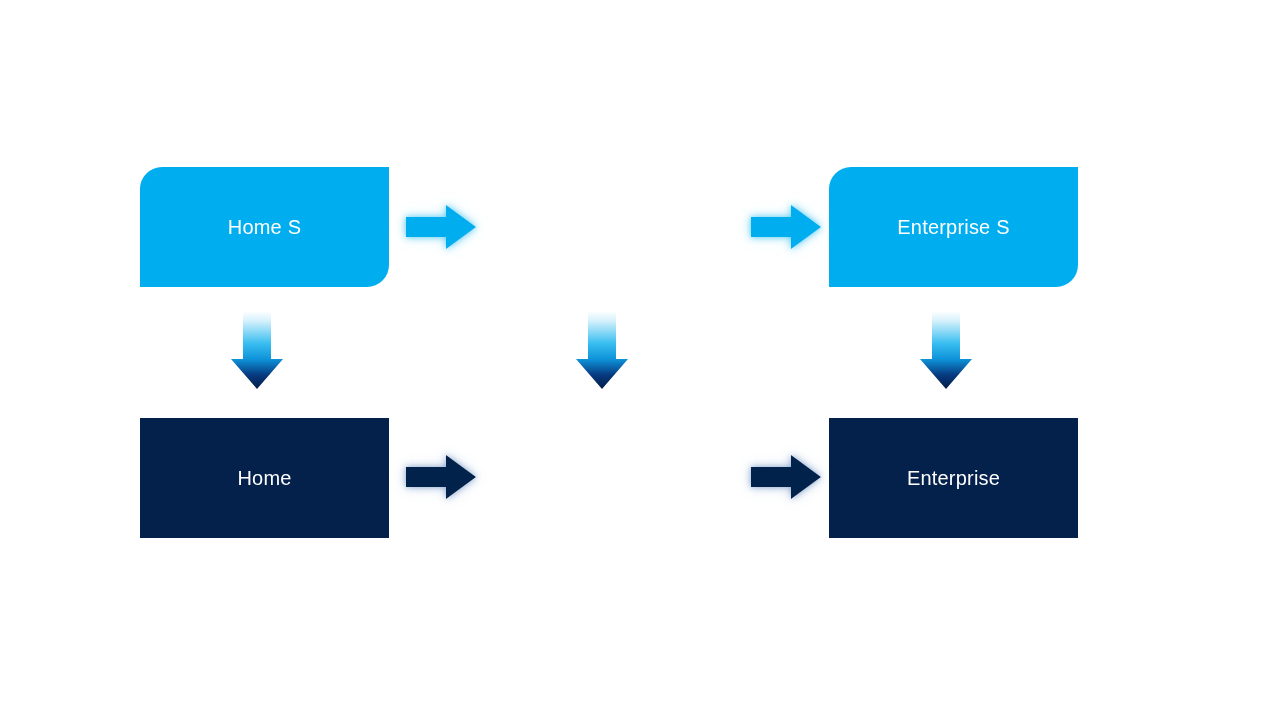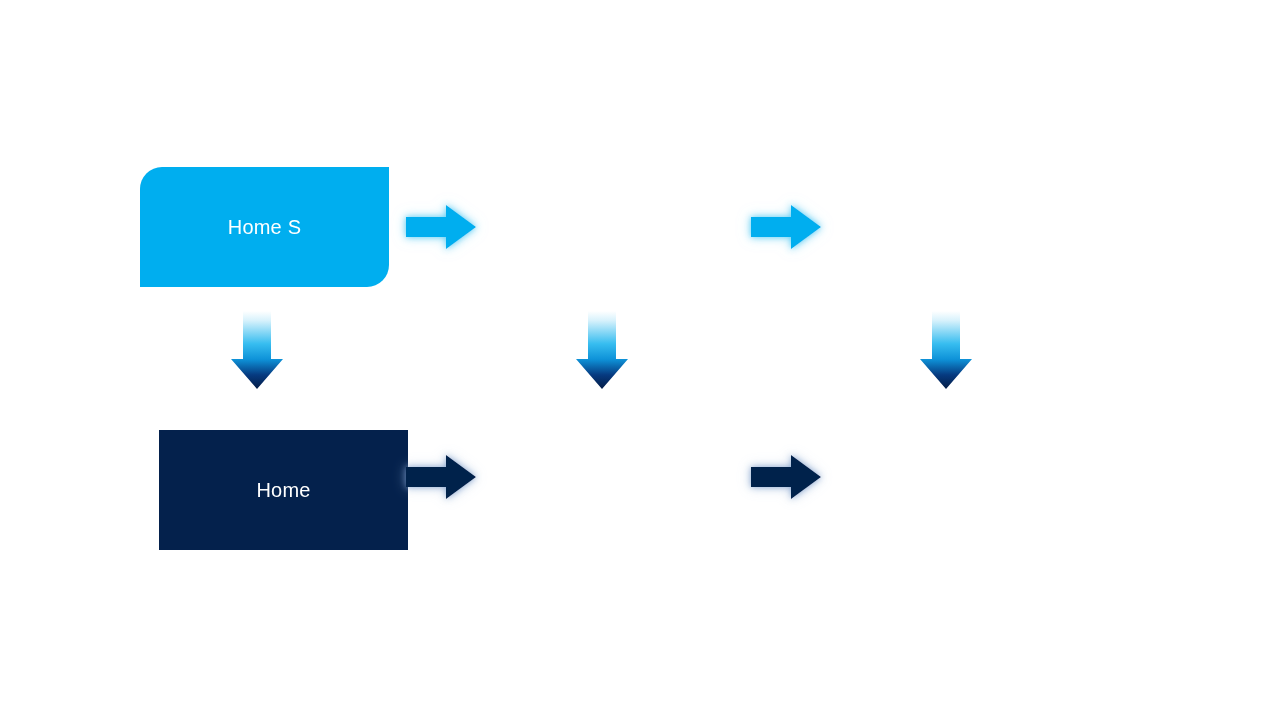--- a/index.html
+++ b/index.html
@@ -53,21 +53,21 @@
   }
 
   
   .node-product {
     background: #04214C;
     border-radius: 0;
   }
 
   
   .row-top    { top: 167px; }
-  .row-bottom { top: 430px; margin-left: 19px; }
+  .row-bottom { top: 418px; }
 
   .col-1 { left: 140px; }
   .col-2 { left: 485px; }
   .col-3 { left: 829px; }
 
   
   .harrow {
     position: absolute;
     width: 70px;
     height: 44px;
@@ -121,20 +121,23 @@
         <feDropShadow dx="0" dy="0" stdDeviation="6" flood-color="#9DB8DA" flood-opacity="0.45"></feDropShadow>
       </filter>
     </defs>
   </svg>
 
   <div class="node node-service row-top col-1">
     <span class="node-label">Home S</span>
   </div>
 
 
+  <div class="node node-service row-top col-3">
+    <span class="node-label">Enterprise S</span>
+  </div>
 
   <div class="harrow harrow-top harrow-a">
     <svg viewBox="0 0 70 44" xmlns="http://www.w3.org/2000/svg">
       <polygon points="0,12 40,12 40,0 70,22 40,44 40,32 0,32" fill="#00AEEF" filter="url(#glowCyan)"></polygon>
     </svg>
   </div>
 
   <div class="harrow harrow-top harrow-b">
     <svg viewBox="0 0 70 44" xmlns="http://www.w3.org/2000/svg">
       <polygon points="0,12 40,12 40,0 70,22 40,44 40,32 0,32" fill="#00AEEF" filter="url(#glowCyan)"></polygon>
@@ -157,20 +160,23 @@
     <svg viewBox="0 0 52 78" xmlns="http://www.w3.org/2000/svg">
       <polygon points="12,0 40,0 40,48 52,48 26,78 0,48 12,48" fill="url(#vgrad)"></polygon>
     </svg>
   </div>
 
   <div class="node node-product row-bottom col-1">
     <span class="node-label">Home</span>
   </div>
 
 
+  <div class="node node-product row-bottom col-3">
+    <span class="node-label">Enterprise</span>
+  </div>
 
   <div class="harrow harrow-bottom harrow-a">
     <svg viewBox="0 0 70 44" xmlns="http://www.w3.org/2000/svg">
       <polygon points="0,12 40,12 40,0 70,22 40,44 40,32 0,32" fill="#04214C" filter="url(#glowNavy)"></polygon>
     </svg>
   </div>
 
   <div class="harrow harrow-bottom harrow-b">
     <svg viewBox="0 0 70 44" xmlns="http://www.w3.org/2000/svg">
       <polygon points="0,12 40,12 40,0 70,22 40,44 40,32 0,32" fill="#04214C" filter="url(#glowNavy)"></polygon>

